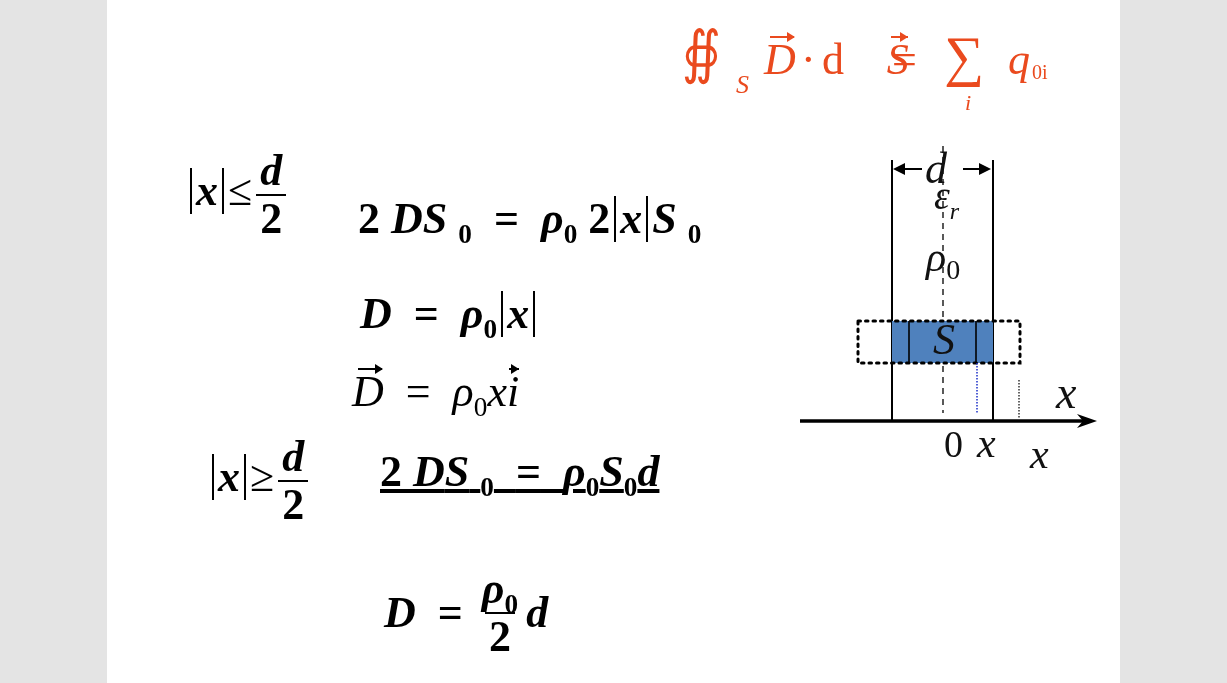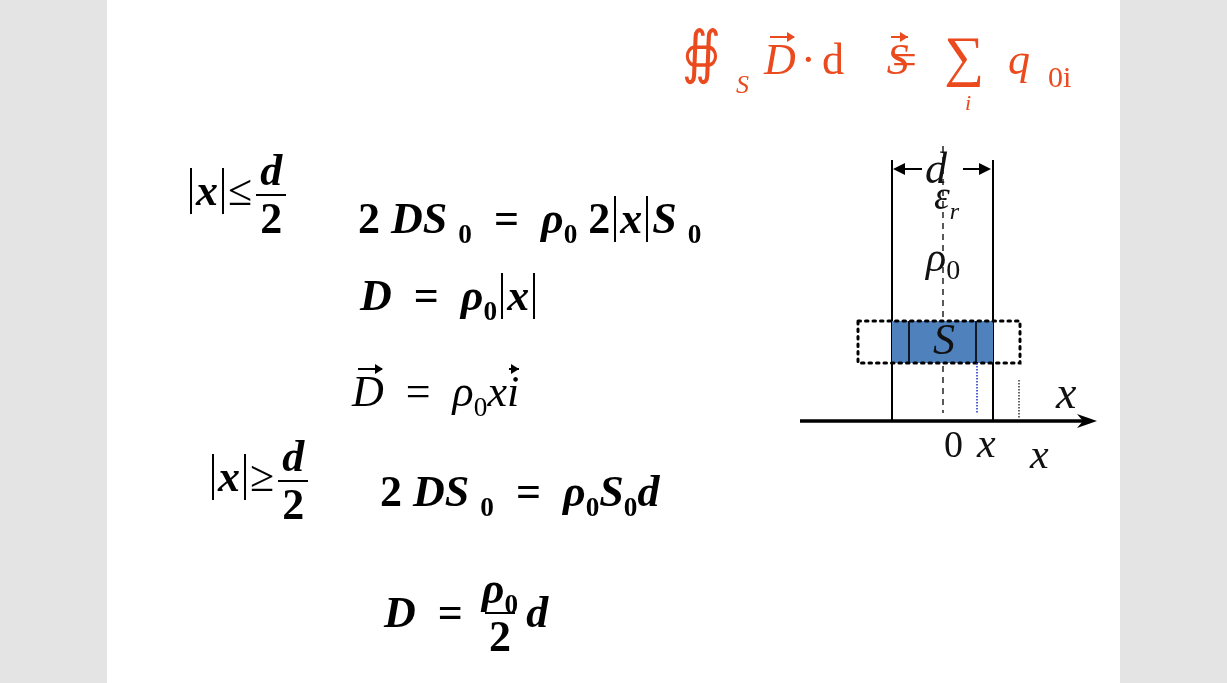--- a/index.html
+++ b/index.html
@@ -31,21 +31,21 @@
   <span class="abs" style="left:0; top:2px; font-size:58px; transform:scaleX(0.85); transform-origin:left;">∯</span>
   <span class="abs i" style="left:54px; top:50px; font-size:26px;">S</span>
   <span class="abs i vec" style="left:82px; top:16px;">D</span>
   <span class="abs" style="left:119px; top:16px;">·</span>
   <span class="abs" style="left:140px; top:16px;">d</span>
   <span class="abs i vec" style="left:162px; top:16px;">S</span>
   <span class="abs" style="left:210px; top:16px;">=</span>
   <span class="abs" style="left:262px; top:6px; font-size:56px;">∑</span>
   <span class="abs i" style="left:283px; top:70px; font-size:22px;">i</span>
   <span class="abs i" style="left:326px; top:16px;">q</span>
-  <span class="abs" style="left:366px; top:40px; font-size:30px;">
+  <span class="abs" style="left:350px; top:40px; font-size:20px;">
     <span>0i</span>
   </span>
 </div>
 
 <div class="abs eq b" style="left:186px; top:148px;">
   <span class="abs-bar"></span><span class="i">x</span><span class="abs-bar"></span><span style="font-weight:normal;">≤</span><span class="frac">
       <span class="num i">d</span>
       <span class="den">2</span>
     </span>
 </div>
@@ -53,40 +53,40 @@
 <div class="abs eq b" style="left:358px; top:196px;">
   <span>2</span>
   <span class="i">D</span><span class="i">S</span>
   <span class="sub">0</span>
   &nbsp;<span>=</span>&nbsp;
   <span class="i">ρ</span><span class="sub">0</span>
   <span>2</span><span class="abs-bar"></span><span class="i">x</span><span class="abs-bar"></span><span class="i">S</span>
   <span class="sub">0</span>
 </div>
 
-<div class="abs eq b" style="left:360px; top:273px;">
+<div class="abs eq b" style="left:360px; top:291px;">
   <span class="i">D</span>
   &nbsp;<span>=</span>&nbsp;
   <span class="i">ρ</span><span class="sub">0</span><span class="abs-bar"></span><span class="i">x</span><span class="abs-bar"></span>
 </div>
 
 <div class="abs eq" style="left:352px; top:370px;">
   <span class="i vec">D</span>
   &nbsp;<span>=</span>&nbsp;
   <span class="i">ρ</span><span class="sub">0</span><span class="i">x</span><span class="i vec">i</span>
 </div>
 
 <div class="abs eq b" style="left:208px; top:434px;">
   <span class="abs-bar"></span><span class="i">x</span><span class="abs-bar"></span><span style="font-weight:normal;">≥</span><span class="frac">
       <span class="num i">d</span>
       <span class="den">2</span>
     </span>
 </div>
 
-<div class="abs eq b" style="left:380px; top:470px;">
+<div class="abs eq b" style="left:380px; top:450px;text-decoration:underline;">
   <span>2</span>
   <span class="i">D</span><span class="i">S</span>
   <span class="sub">0</span>
   &nbsp;<span>=</span>&nbsp;
   <span class="i">ρ</span><span class="sub">0</span><span class="i">S</span><span class="sub">0</span><span class="i">d</span>
 </div>
 
 <div class="abs eq b" style="left:384px; top:566px;">
   <span class="i" style="vertical-align:middle;">D</span>
   &nbsp;<span style="vertical-align:middle;">=</span>

